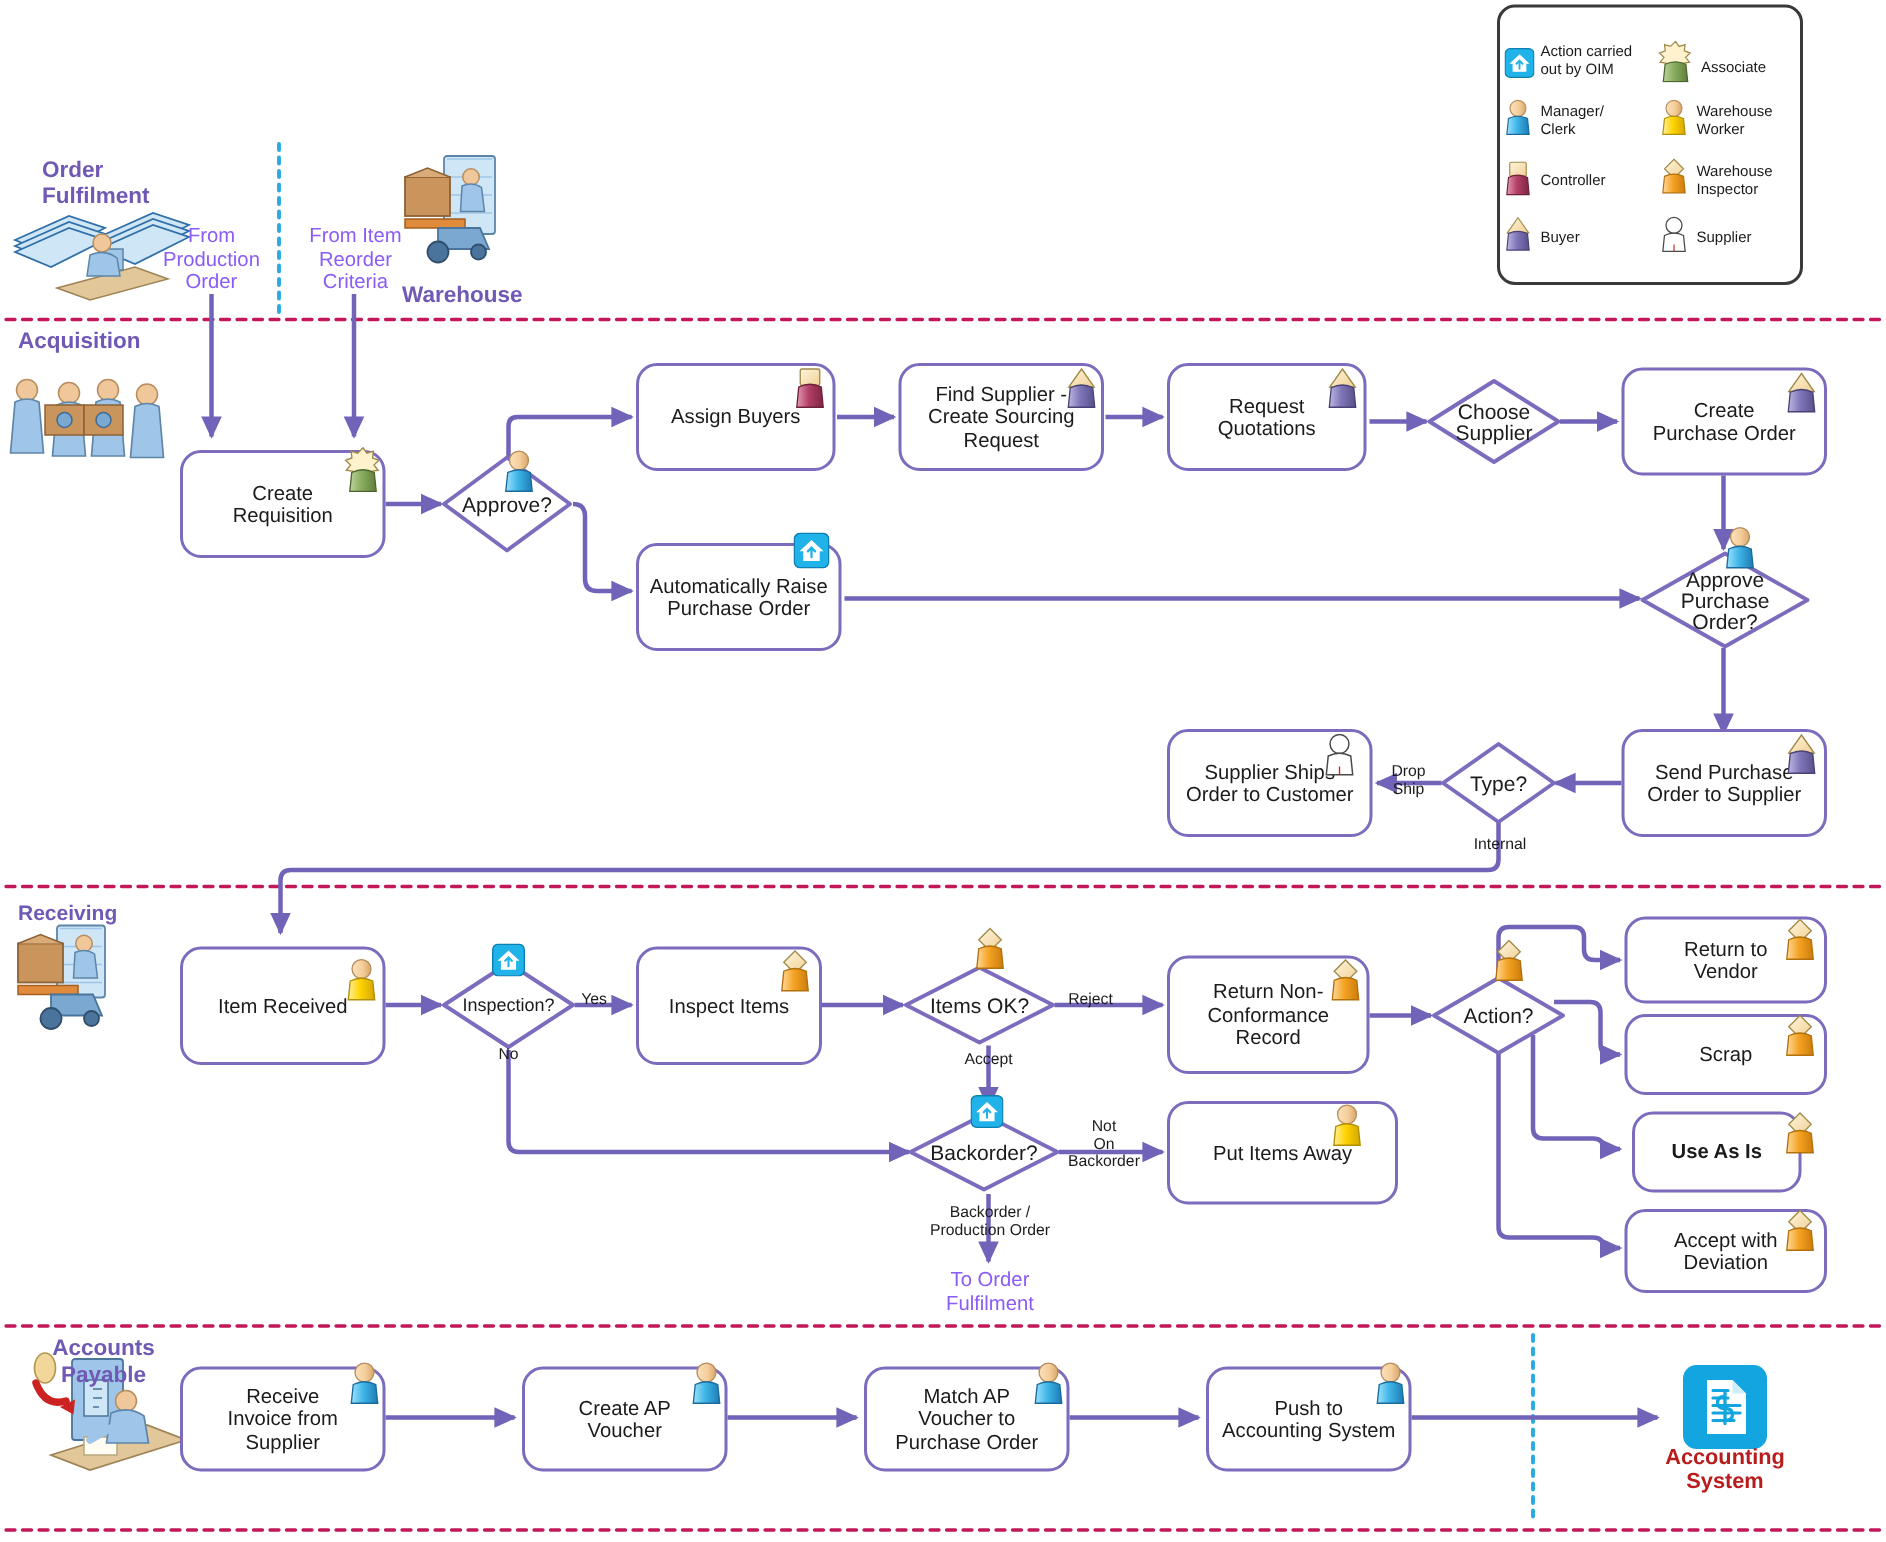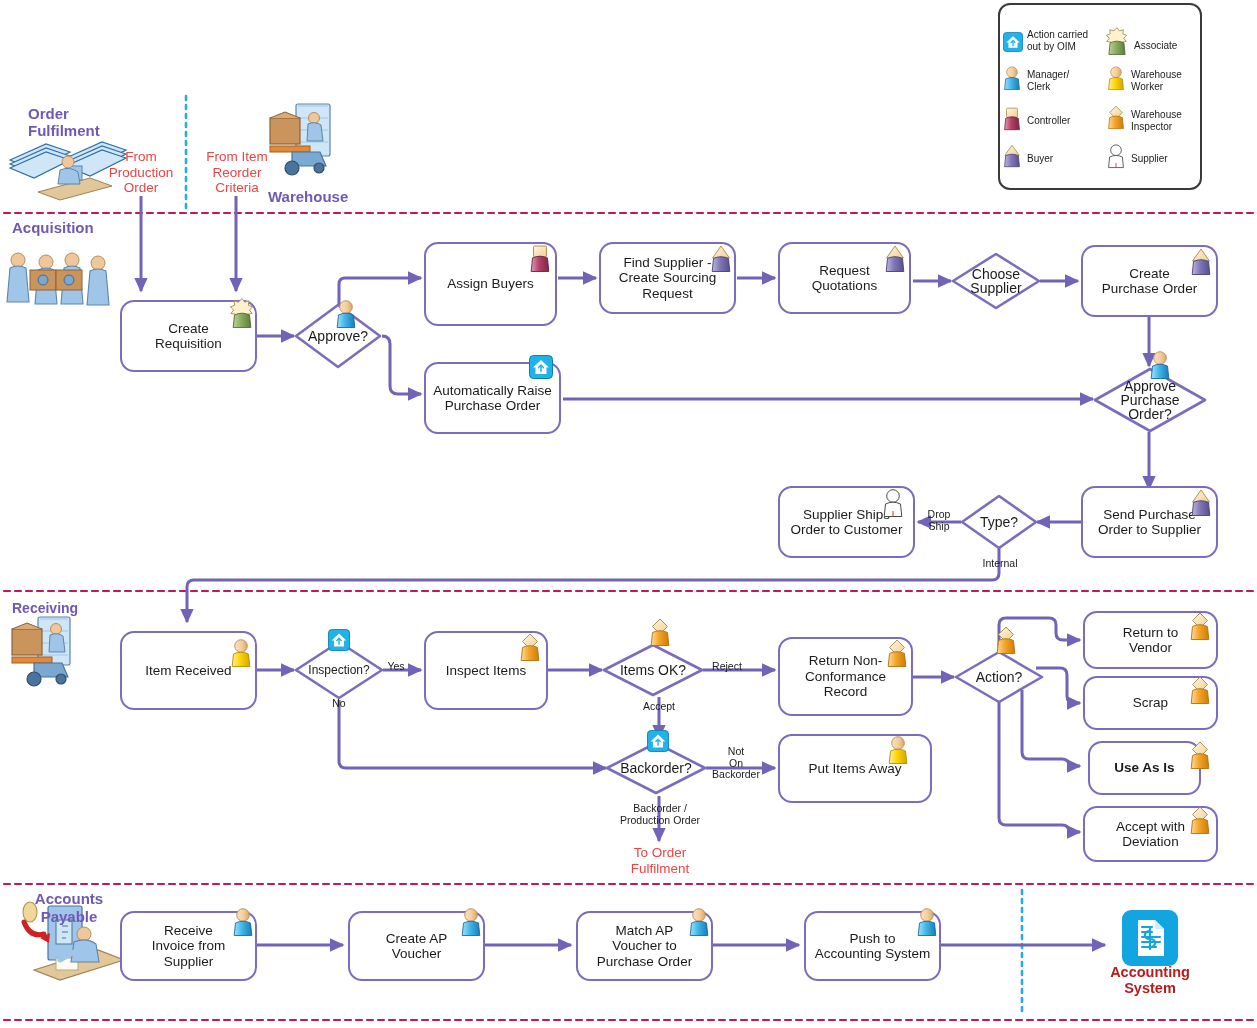--- a/index.html
+++ b/index.html
@@ -7,21 +7,21 @@
        font-family:"Liberation Sans","DejaVu Sans",sans-serif;color:#1a1a1a;}
   #canvas{position:absolute;left:0;top:0;width:1257px;height:1028px;}
   svg.layer{position:absolute;left:0;top:0;width:1257px;height:1028px;overflow:visible;}
   .node{position:absolute;box-sizing:border-box;border:2.5px solid #7d6bbd;border-radius:14px;
         background:#ffffff;display:flex;align-items:center;justify-content:center;text-align:center;
         font-size:13.5px;line-height:15.5px;color:#1b1b1b;padding:2px 6px;}
   .diamond{position:absolute;box-sizing:border-box;display:flex;align-items:center;justify-content:center;}
   .diamond .dshape{position:absolute;left:0;top:0;width:100%;height:100%;}
   .diamond .dlabel{position:relative;z-index:2;text-align:center;font-size:14px;line-height:14px;color:#1b1b1b;}
   .lane-label{position:absolute;font-weight:bold;color:#6f59b5;font-size:15px;line-height:17px;text-align:left;}
-  .plain-text{position:absolute;font-size:13.5px;line-height:15.5px;color:#ef4444;text-align:center;}
+  .plain-text{position:absolute;font-size:13.5px;line-height:15.5px;color:#8b5cf6;text-align:center;}
   .edge-label{position:absolute;font-size:10.5px;line-height:11.5px;color:#1b1b1b;text-align:center;}
   .role{position:absolute;width:26px;height:30px;pointer-events:none;}
   .oim{position:absolute;width:24px;height:24px;}
   .keybox{position:absolute;border:2px solid #3a3a3a;border-radius:12px;background:#fff;}
   .key-title{position:absolute;width:100%;text-align:center;font-size:14px;color:#1b1b1b;}
   .key-item{position:absolute;font-size:10px;line-height:12px;color:#1b1b1b;}
   .acct-label{position:absolute;text-align:center;font-weight:bold;color:#b91c1c;font-size:14.5px;line-height:16px;}
 </style>
 </head>
 <body>
@@ -322,21 +322,21 @@
 Reorder
 Criteria</div>
 
   <div class="node" style="left:120px;top:300px;width:137px;height:72px;white-space:pre-line;">Create
 Requisition</div>
   <svg class="role" style="left:229px;top:298px;" viewBox="0 0 26 30">
     <path d="M13,0.5 l2.6,3.6 l4.3,-1.3 l-0.5,4.5 l4.2,1.6 l-3.3,3.1 l2.8,3.5 l-4.4,0.7 l0.2,4.5 l-4.1,-1.9 l-2.3,3.9 l-2.3,-3.9 l-4.1,1.9 l0.2,-4.5 l-4.4,-0.7 l2.8,-3.5 l-3.3,-3.1 l4.2,-1.6 l-0.5,-4.5 l4.3,1.3 z" fill="#fff2cd" stroke="#a08a49" stroke-width="0.9"></path>
     <path d="M5.5,17 q7.5,-3.6 15,0 l1.3,12.6 l-17.6,0 z" fill="url(#gGreen)" stroke="#4c662f" stroke-width="0.9"></path>
   </svg>
 
-  <div class="node" style="left:424px;top:242px;width:133px;height:84px;">Assign Buyers</div>
+  <div class="node" style="left:424px;top:242px;width:133px;height:72px;">Assign Buyers</div>
   <svg class="role" style="left:527px;top:245px;" viewBox="0 0 26 30">
     <rect x="6.5" y="1" width="13" height="11" rx="1.2" fill="url(#gCream)" stroke="#a08a49" stroke-width="0.9"></rect>
     <path d="M5.5,13 q7.5,-3.6 15,0 l1.3,13.5 l-17.6,0 z" fill="url(#gMagenta)" stroke="#6e2139" stroke-width="0.9"></path>
   </svg>
 
   <div class="node" style="left:599px;top:242px;width:137px;height:72px;white-space:pre-line;">Find Supplier -
 Create Sourcing
 Request</div>
   <svg class="role" style="left:708px;top:245px;" viewBox="0 0 26 30">
     <path d="M13,1 L21.5,13 L4.5,13 z" fill="url(#gCream)" stroke="#a08a49" stroke-width="0.9"></path>

